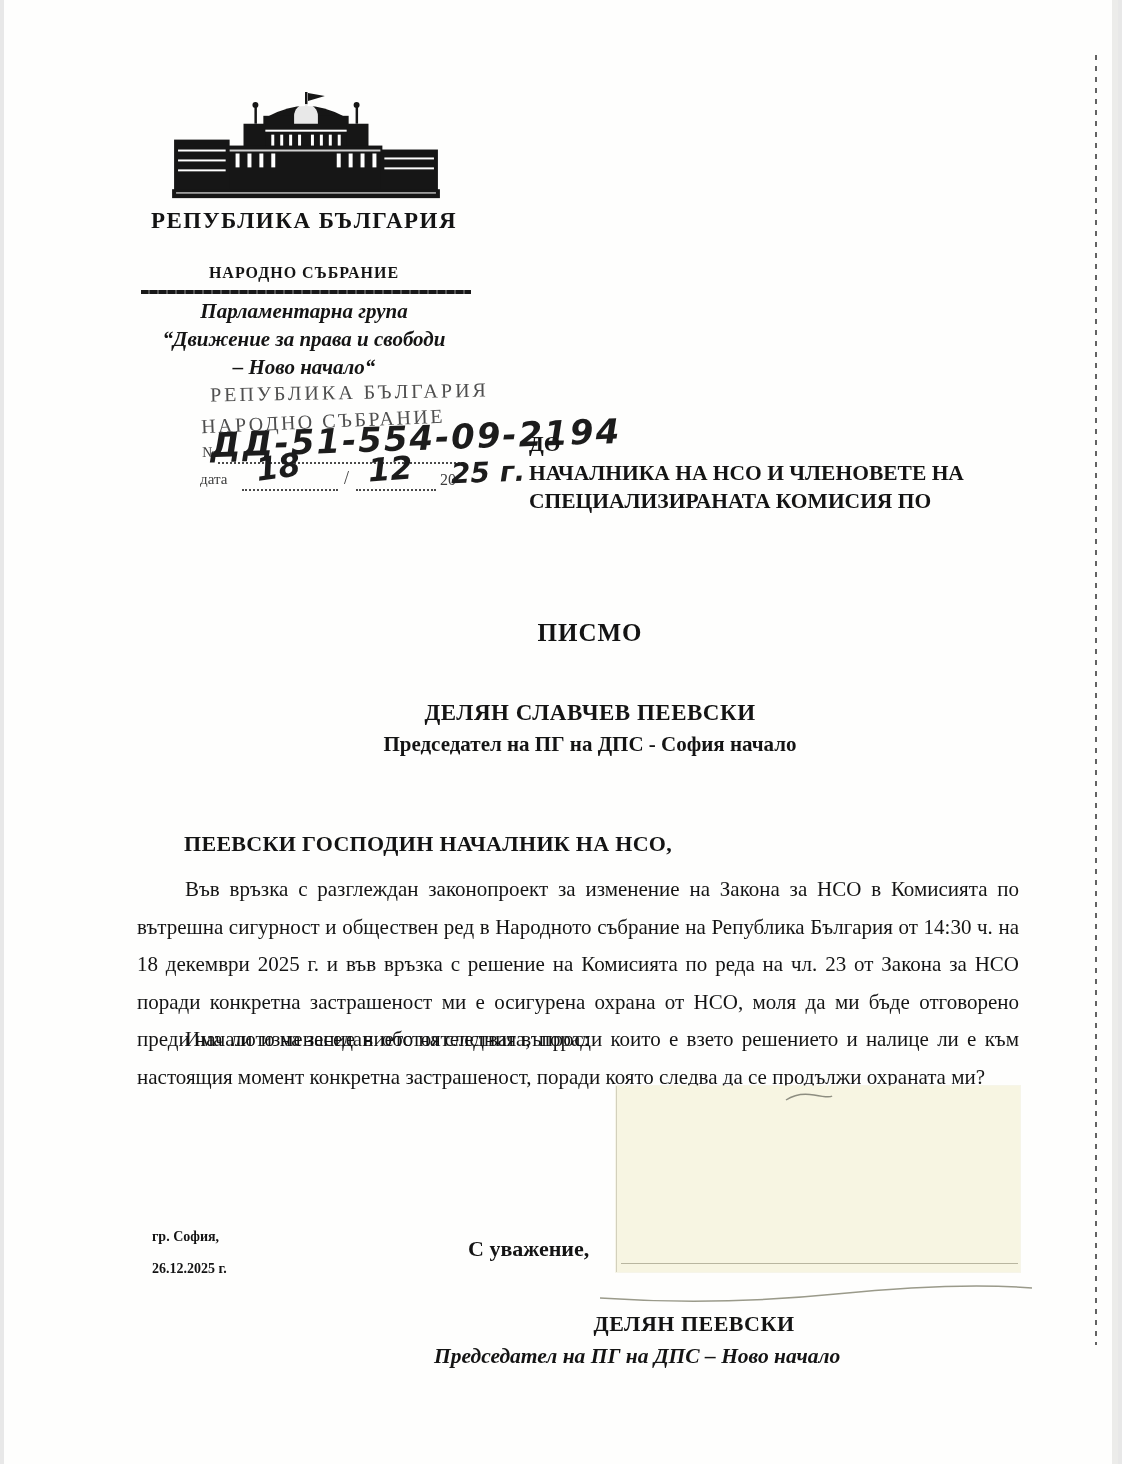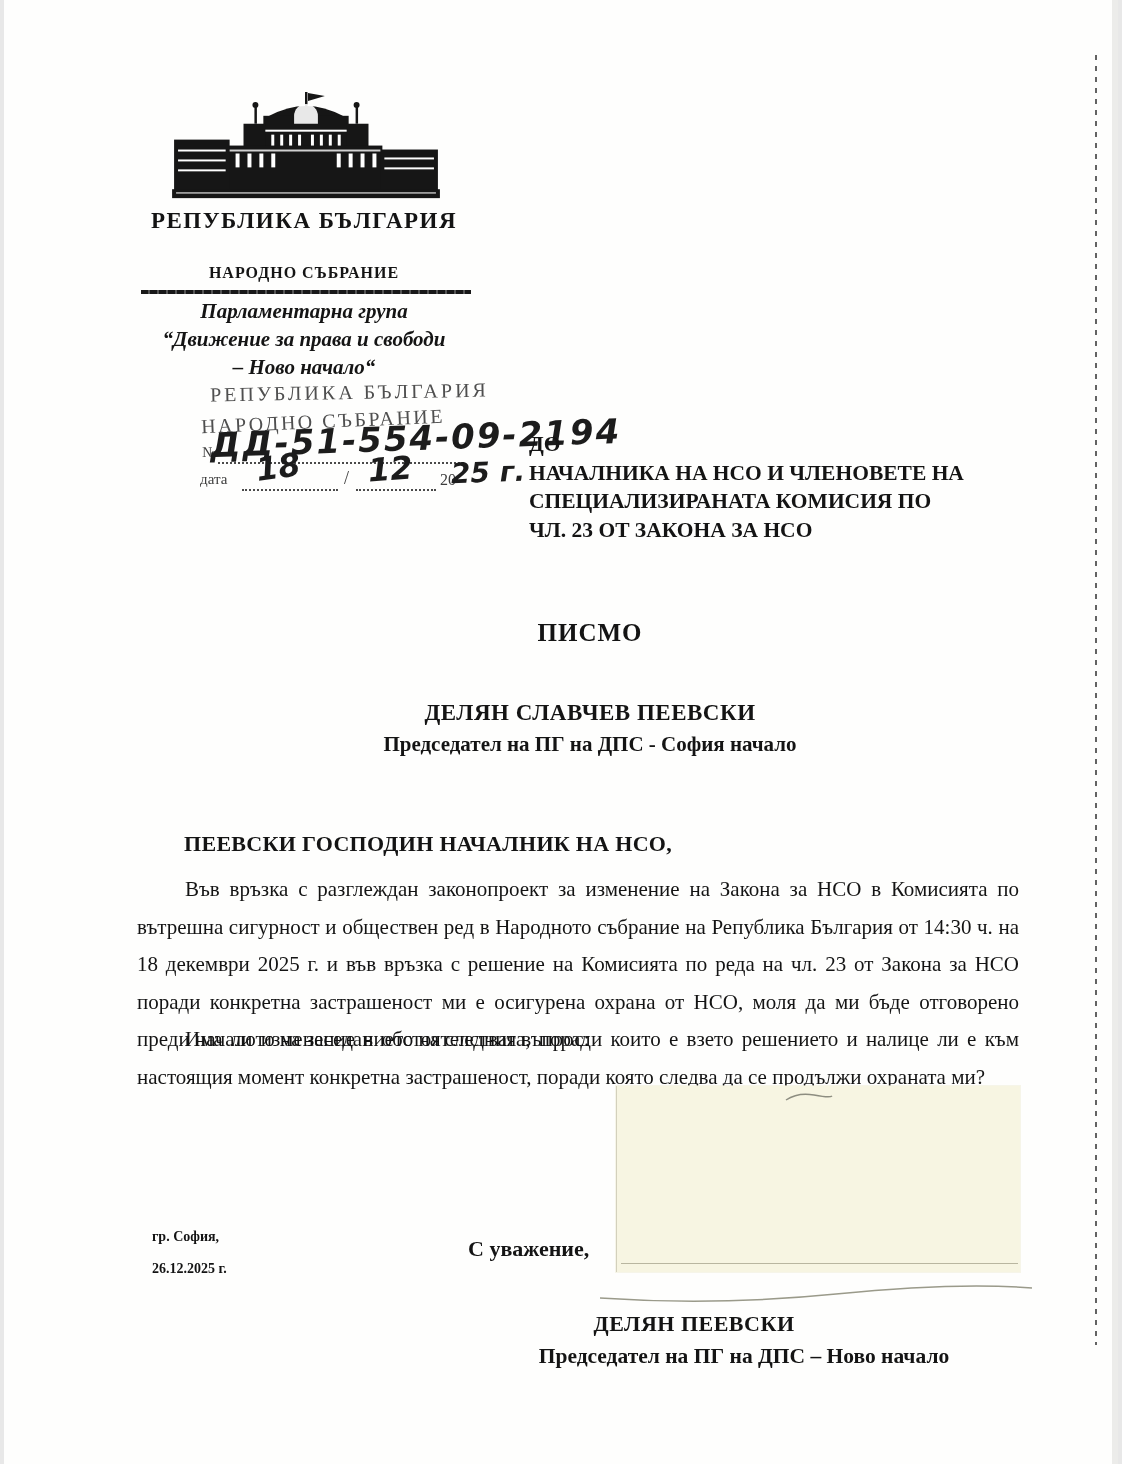--- a/index.html
+++ b/index.html
@@ -73,21 +73,21 @@
     background:#f7f5e2;
     border-left:1px solid #d3d0bc;
     box-shadow:0 0 0 1px rgba(240,238,220,.6);
   }
   .cover::after{
     content:"";position:absolute;left:4px;right:2px;bottom:8px;height:1px;background:#b9b6a0;
   }
   .footer-left{left:148px;top:1205px;font-size:14px;font-weight:bold;line-height:32px;margin-top:16px;}
   .closing{left:464px;top:1236px;font-size:22px;font-weight:bold;}
   .signer-name{left:440px;top:1311px;width:500px;text-align:center;font-size:22px;font-weight:bold;letter-spacing:.5px;}
-  .signer-title{left:430px;top:1344px;width:620px;text-align:center;font-size:21.5px;font-weight:bold;}
+  .signer-title{left:430px;top:1344px;width:620px;font-size:21.5px;font-weight:bold;font-style:italic;}
   
   .scan-dash{
     left:1091px;top:55px;width:2px;height:1290px;
     background:repeating-linear-gradient(180deg,#2f2f2f 0 5px,transparent 5px 11px);
     opacity:.75;
   }
   .scan-edge{left:1108px;top:0;width:14px;height:1464px;background:#ececea;}
   .pen-arc{left:592px;top:1278px;}
   .pen-tick{left:780px;top:1090px;}
 </style>
@@ -174,21 +174,20 @@
   <div class="abs dotted" style="left:352px;top:489px;width:80px;"></div>
   <div class="abs reg-label" style="left:436px;top:471px;font-size:16px;">20</div>
   <div class="abs hand hand-day">18</div>
   <div class="abs hand hand-month">12</div>
   <div class="abs hand hand-year">25 г.</div>
 
   <div class="abs recipient">
     <div>ДО</div>
     <div>НАЧАЛНИКА НА НСО И  ЧЛЕНОВЕТЕ НА</div>
     <div>СПЕЦИАЛИЗИРАНАТА КОМИСИЯ ПО</div>
-    <div>ЧЛ. 23 ОТ ЗАКОНА ЗА НСО</div>
   </div>
 
   <div class="abs centerblock doctype">ПИСМО</div>
   <div class="abs centerblock author">ДЕЛЯН СЛАВЧЕВ ПЕЕВСКИ</div>
   <div class="abs centerblock authortitle">Председател на ПГ на ДПС - София начало</div>
 
   <div class="abs salutation">ПЕЕВСКИ ГОСПОДИН НАЧАЛНИК НА НСО,</div>
   <div class="abs para p1">Във връзка с разглеждан законопроект за изменение на Закона за НСО в Комисията по вътрешна сигурност и обществен ред в Народното събрание на Република България от 14:30 ч. на 18 декември 2025 г. и във връзка с решение на Комисията по реда на чл. 23 от Закона за НСО поради конкретна застрашеност ми е осигурена охрана от НСО, моля да ми бъде отговорено преди началото на заседанието на следния въпрос:</div>
   <div class="abs para p2">Има ли изменение в обстоятелствата, поради които е взето решението и налице ли е към настоящия момент конкретна застрашеност, поради която следва да се продължи охраната ми?</div>
 

